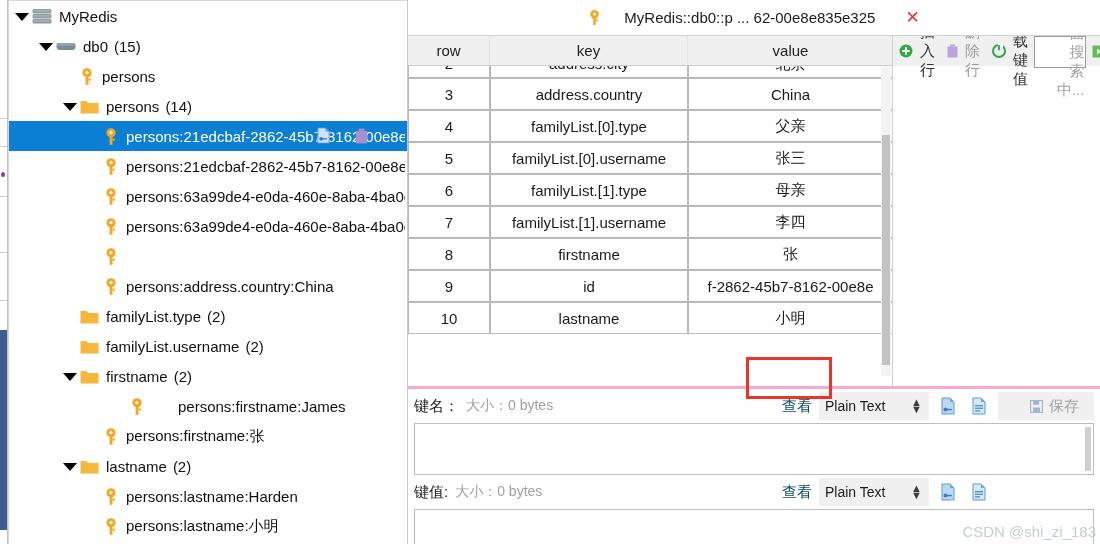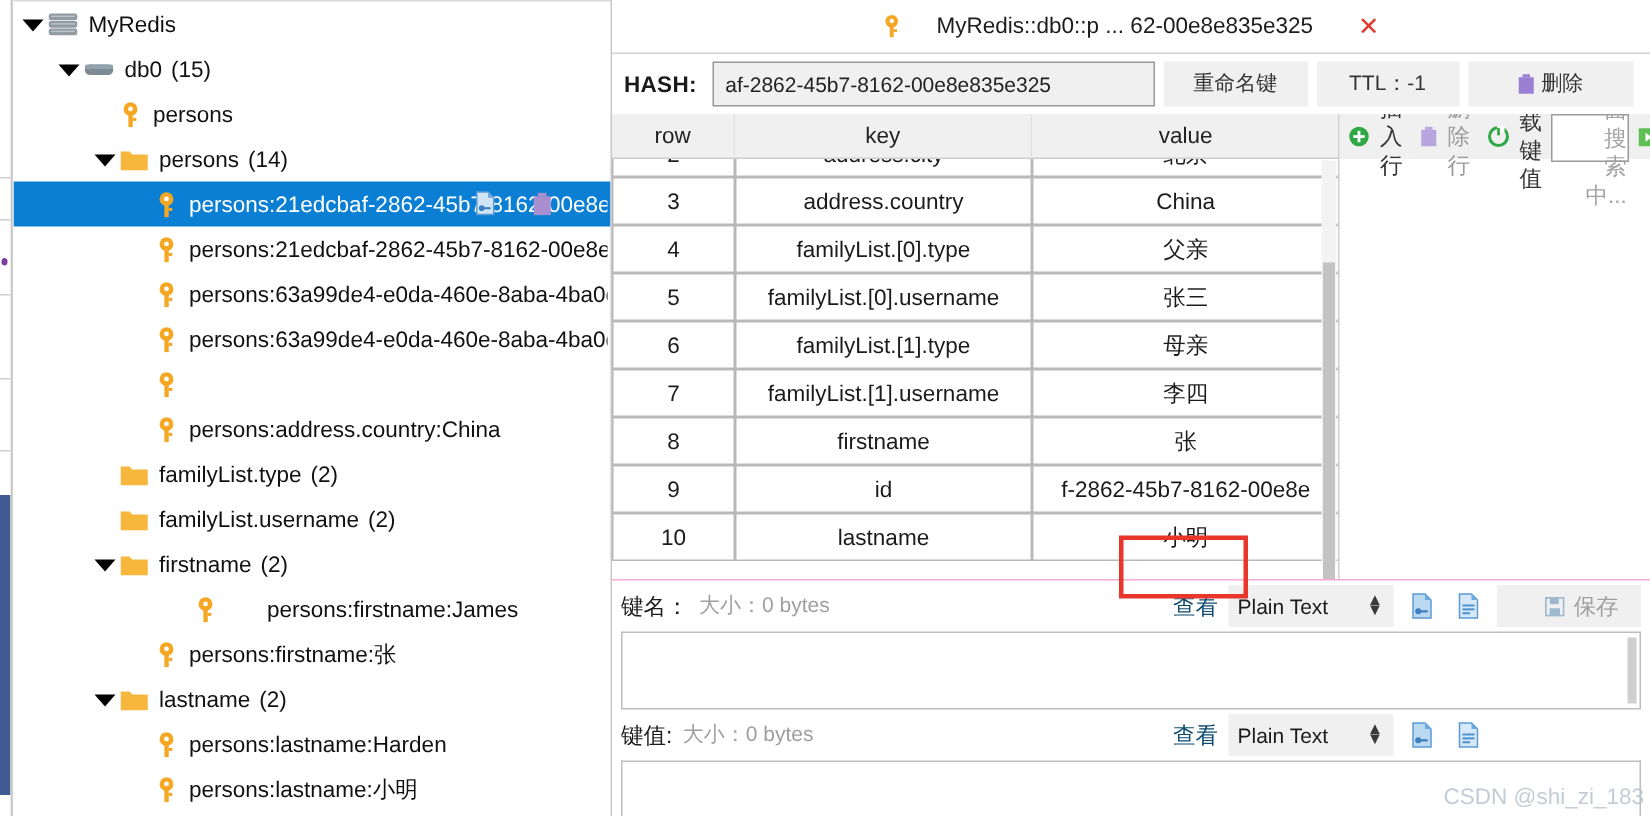--- a/index.html
+++ b/index.html
@@ -260,21 +260,21 @@
     border: none;
     font-size: 17px; color: #4a4a4a;
     display: flex; align-items: center; justify-content: center;
     cursor: pointer;
     font-family: inherit;
   }
 
   
   .editors {
     flex: 0 0 158px;
-    border-top: 1px solid #f9a8d4;
+    border-top: 3px solid #f9a8d4;
     padding: 0 6px 0 6px;
     background: #fff;
     overflow: hidden;
   }
   .edrow {
     height: 34px;
     display: flex; align-items: center;
     gap: 7px;
   }
   .ed-label { font-size: 15px; color: #1b1b1b; }
@@ -591,35 +591,20 @@
             <circle cx="6.5" cy="4" r="1.5" fill="#ffffff"></circle>
             <rect x="5.2" y="7" width="2.6" height="8" fill="#f5a623"></rect>
             <rect x="7.8" y="9.5" width="2.2" height="1.8" fill="#f5a623"></rect>
           </svg>
         </span>
         <span>MyRedis::db0::p ... 62-00e8e835e325</span>
         <span class="tab-close">✕</span>
       </div>
     </div>
 
-    <div class="hashrow">
-      <span class="hash-label">HASH:</span>
-      <div class="hash-input">af-2862-45b7-8162-00e8e835e325</div>
-      <button class="flatbtn rename">重命名键</button>
-      <button class="flatbtn ttl">TTL：-1</button>
-      <button class="flatbtn del">
-        <span>
-          <svg class="svg-i" width="11" height="14" viewBox="0 0 11 14">
-            <rect x="0.5" y="2.5" width="10" height="11" fill="#9b7fd4"></rect>
-            <rect x="3" y="0.5" width="5" height="2" fill="#9b7fd4"></rect>
-          </svg>
-        </span>
-        <span>删除</span>
-      </button>
-    </div>
 
     <div class="body">
 
       <div class="table-wrap">
         <table class="grid">
           <colgroup>
             <col class="col-row">
               <col class="col-key">
               <col class="col-val">
           </colgroup>

